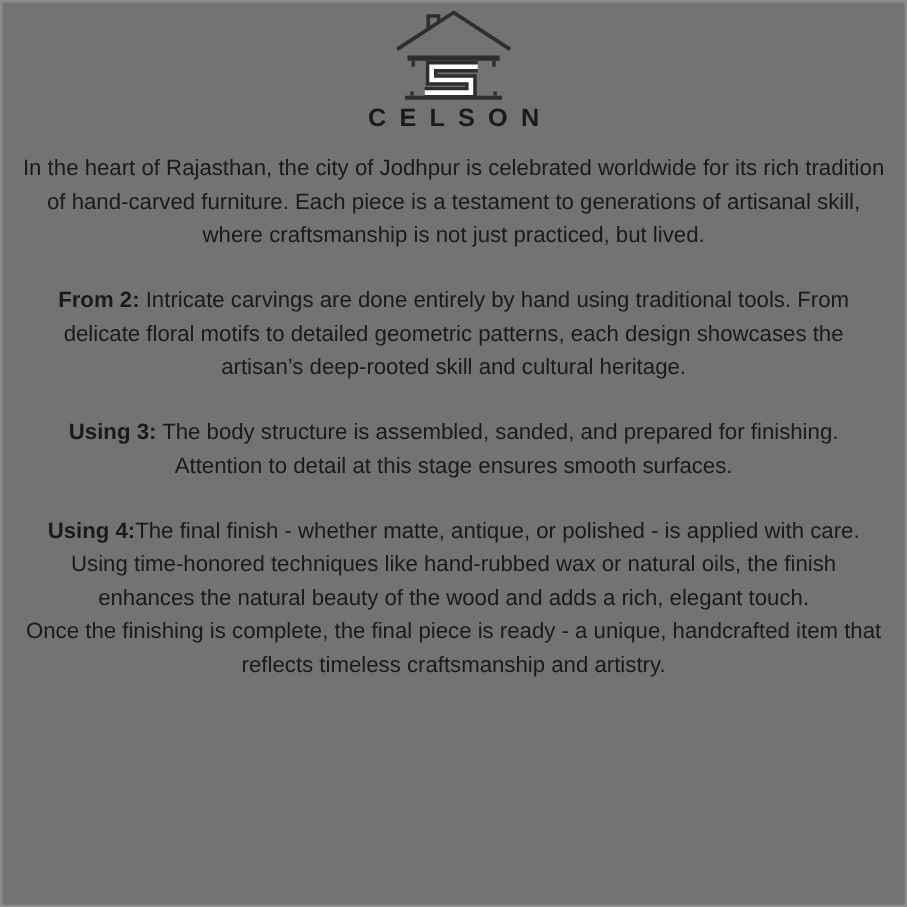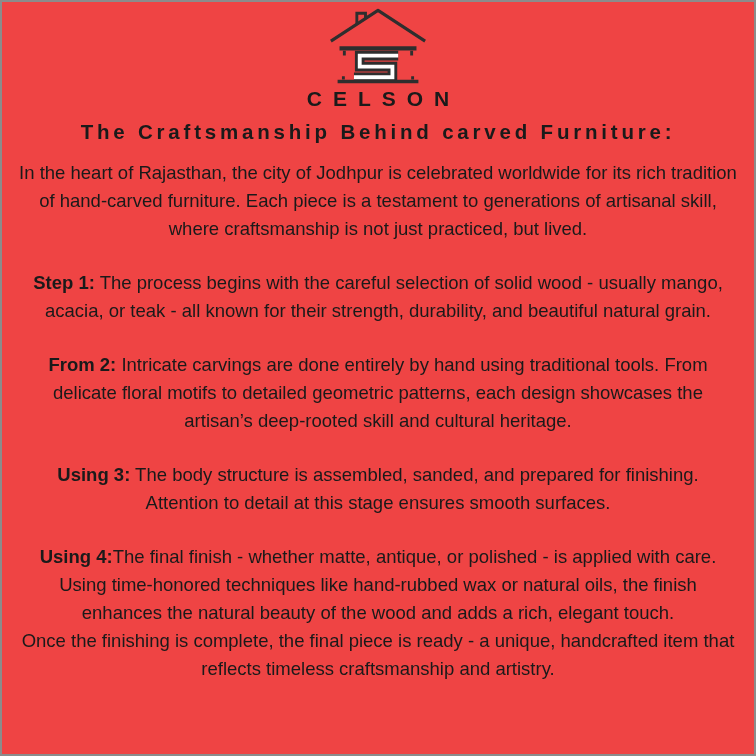--- a/index.html
+++ b/index.html
@@ -4,21 +4,21 @@
 <style>
   html, body {
     margin: 0;
     padding: 0;
     background: #ffffff;
   }
   .page {
     box-sizing: border-box;
     width: 756px;
     height: 756px;
-    background: #ef4444;
+    background: #737373;
     border: 2px solid #8c8c8c;
     font-family: "Liberation Sans", sans-serif;
     color: #1a1a1a;
     text-align: center;
     padding: 4px 17px 0 17px;
     overflow: hidden;
   }
   .logo-wrap {
     width: 100%;
     display: flex;
@@ -80,25 +80,23 @@
       <path d="M 73,51 L 33,51 L 33,62.5 L 67,62.5 L 67,73.5 L 27,73.5" fill="none" stroke="#ffffff" stroke-width="4" stroke-linejoin="miter"></path>
 
       <path d="M 16,72.5 L 16,76 M 88,72.5 L 88,76" fill="none" stroke="#2e2e2e" stroke-width="3"></path>
 
       <path d="M 10,78 L 94,78" fill="none" stroke="#2e2e2e" stroke-width="3.5"></path>
     </svg>
   </div>
 
   <div class="brand">CELSON</div>
 
-  <h1 class="heading">The Craftsmanship Behind carved Furniture:</h1>
 
   <p class="para first"><strong></strong><span>In the heart of Rajasthan, the city of Jodhpur is celebrated worldwide for its rich tradition of hand-carved furniture. Each piece is a testament to generations of artisanal skill, where craftsmanship is not just practiced, but lived.</span></p>
 
-  <p class="para"><strong>Step 1:</strong><span>  The process begins with the careful selection of solid wood - usually mango, acacia, or teak - all known for their strength, durability, and beautiful natural grain.</span></p>
 
   <p class="para"><strong>From 2:</strong><span> Intricate carvings are done entirely by hand using traditional tools. From delicate floral motifs to detailed geometric patterns, each design showcases the artisan’s deep-rooted skill and cultural heritage.</span></p>
 
   <p class="para"><strong>Using 3:</strong><span> The body structure is assembled, sanded, and prepared for finishing. Attention to detail at this stage ensures smooth surfaces.</span></p>
 
   <p class="para"><strong>Using 4:</strong><span>The final finish - whether matte, antique, or polished - is applied with care. Using time-honored techniques like hand-rubbed wax or natural oils, the finish enhances the natural beauty of the wood and adds a rich, elegant touch.</span></p>
 
   <p class="para tight"><strong></strong><span>Once the finishing is complete, the final piece is ready - a unique, handcrafted item that reflects timeless craftsmanship and artistry.</span></p>
 
 </div>

